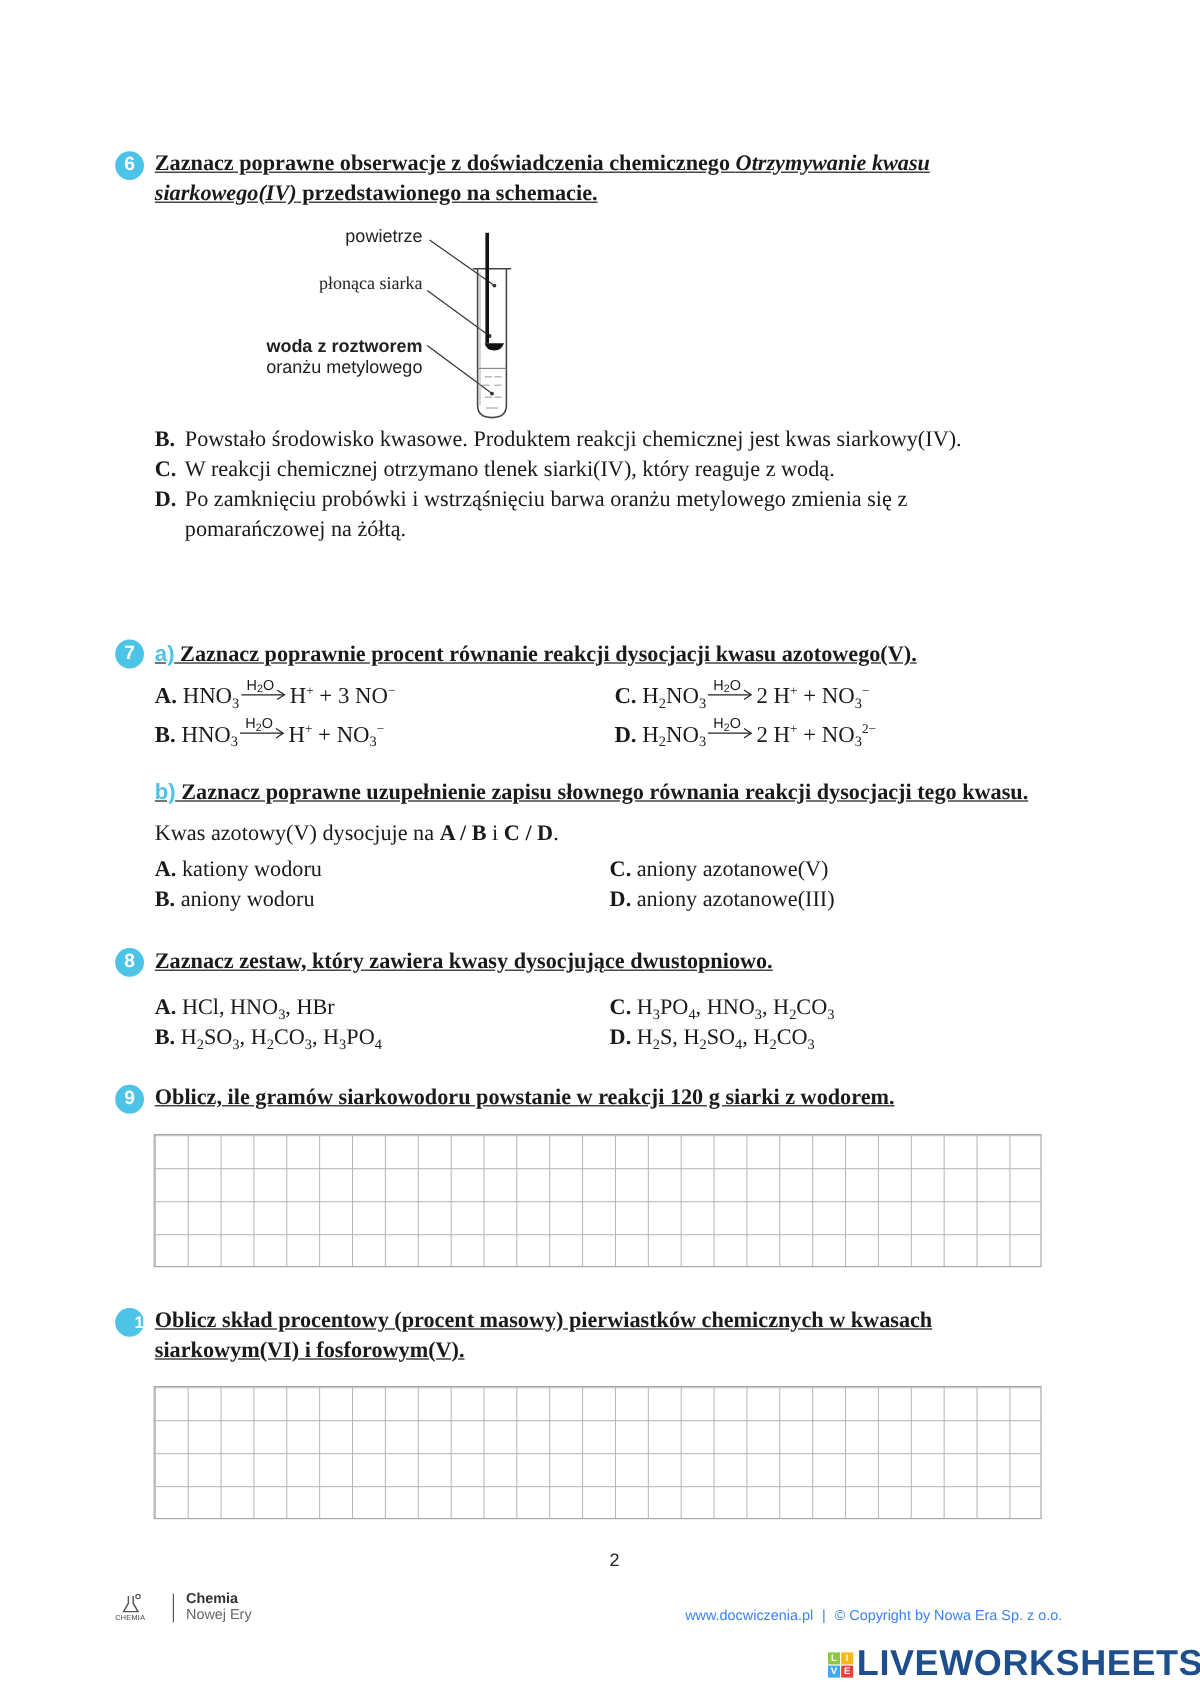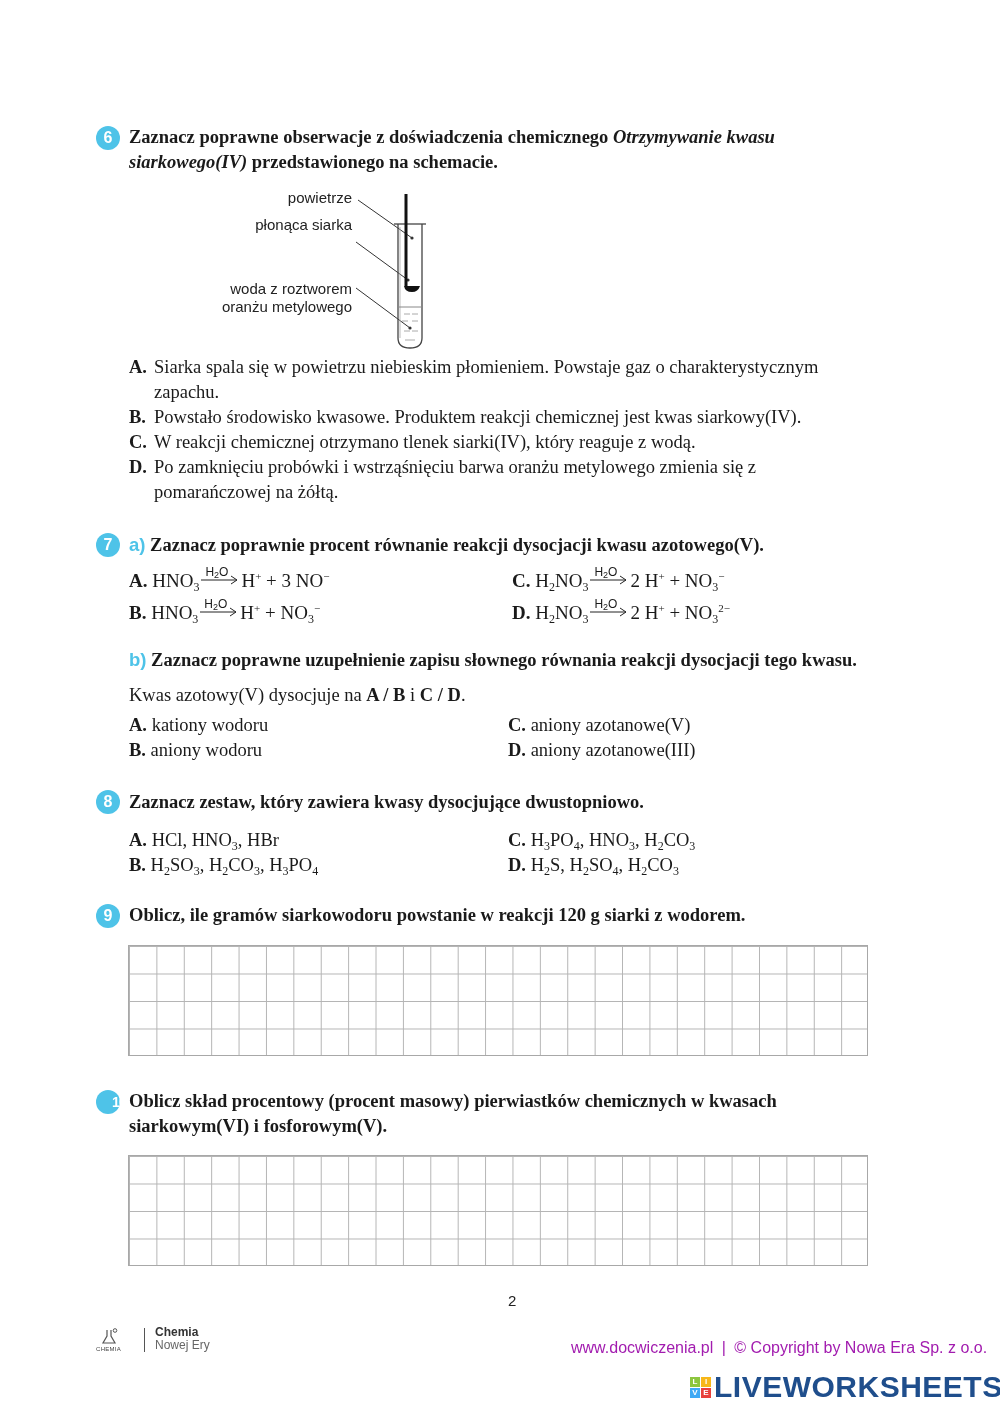--- a/index.html
+++ b/index.html
@@ -3,21 +3,21 @@
 <meta charset="utf-8">
 <style>
   * { box-sizing: border-box; margin: 0; padding: 0; }
   body { width: 1000px; height: 1414px; background: #ffffff; position: relative; overflow: hidden;
          font-family: "Liberation Serif", "DejaVu Serif", serif; color: #1a1a1a; }
   .abs { position: absolute; }
   .num-badge { position: absolute; width: 24px; height: 24px; border-radius: 50%; background: #4ec3e8;
                color: #fff; font-family: "Liberation Sans", sans-serif; font-weight: bold; font-size: 16px;
                text-align: center; line-height: 24px; }
   .num-badge.two { font-size: 14px; letter-spacing: -1px; }
-  .q-title { position: absolute; left: 129px; font-weight: bold; font-size: 18.5px; line-height: 25px; width: 745px; }
+  .q-title { position: absolute; left: 129px; font-weight: bold; font-size: 18.5px; line-height: 25px; width: 745px; text-decoration: underline; }
   .q-title i { font-weight: bold; font-style: italic; }
   .opt { position: absolute; font-size: 18.5px; line-height: 25px; }
   .opt b { font-weight: bold; }
   .opt-wrap { position: absolute; left: 129px; width: 745px; font-size: 18.5px; line-height: 25px; }
   .opt-wrap .line { padding-left: 25px; text-indent: -25px; }
   .opt-wrap b { display: inline-block; width: 25px; text-indent: 0; }
   .sub-label { color: #4ec3e8; font-family: "Liberation Sans", sans-serif; font-weight: bold; }
   .eq { position: absolute; font-size: 19px; line-height: 26px; white-space: nowrap; }
   .eq b { font-weight: bold; }
   sub { font-size: 12px; vertical-align: -4px; line-height: 0; }
@@ -41,22 +41,22 @@
 </head>
 <body>
 
 <div class="num-badge" style="left:96px;top:126px;">6</div>
 <div class="q-title" style="top:125px;">
   <span>Zaznacz poprawne obserwacje z doświadczenia chemicznego </span><i>Otrzymywanie kwasu siarkowego(IV)</i><span> przedstawionego na schemacie.</span>
 </div>
 
 <div>
   <div class="diagram-label" style="left:240px;top:189px;width:112px;">powietrze</div>
-  <div class="diagram-label" style="left:200px;top:216px;width:152px;">płonąca siarka</div>
-  <div class="diagram-label" style="left:180px;top:280px;width:172px;">woda z roztworem</div>
+  <div class="diagram-label" style="left:200px;top:228px;width:152px;font-family:Liberation Serif, serif;">płonąca siarka</div>
+  <div class="diagram-label" style="left:180px;top:280px;width:172px;font-weight:bold;">woda z roztworem</div>
   <div class="diagram-label" style="left:180px;top:298px;width:172px;">oranżu metylowego</div>
   <svg class="abs" style="left:350px;top:190px;" width="100" height="160" viewBox="0 0 100 160">
 
     <line x1="8" y1="10" x2="62" y2="48" stroke="#333" stroke-width="1"></line>
     <circle cx="62" cy="48" r="1.6" fill="#333"></circle>
     <line x1="6" y1="52" x2="58" y2="90" stroke="#333" stroke-width="1"></line>
     <circle cx="58" cy="90" r="1.6" fill="#333"></circle>
     <line x1="6" y1="98" x2="60" y2="138" stroke="#333" stroke-width="1"></line>
     <circle cx="60" cy="138" r="1.6" fill="#333"></circle>
 
@@ -72,21 +72,20 @@
     <line x1="54" y1="141" x2="60" y2="141" stroke="#aaa" stroke-width="1"></line>
     <line x1="62" y1="141" x2="68" y2="141" stroke="#aaa" stroke-width="1"></line>
     <line x1="55" y1="150" x2="65" y2="150" stroke="#aaa" stroke-width="1"></line>
 
     <line x1="56" y1="4" x2="56" y2="96" stroke="#111" stroke-width="3"></line>
     <path d="M54 96 L70 96 Q68 102 62 102 Q55 102 54 96 Z" fill="#111"></path>
   </svg>
 </div>
 
 <div class="opt-wrap" style="top:355px;">
-  <div class="line"><b>A.</b><span>Siarka spala się w powietrzu niebieskim płomieniem. Powstaje gaz o charakterystycznym zapachu.</span></div>
   <div class="line"><b>B.</b><span>Powstało środowisko kwasowe. Produktem reakcji chemicznej jest kwas siarkowy(IV).</span></div>
   <div class="line"><b>C.</b><span>W reakcji chemicznej otrzymano tlenek siarki(IV), który reaguje z wodą.</span></div>
   <div class="line"><b>D.</b><span>Po zamknięciu probówki i wstrząśnięciu barwa oranżu metylowego zmienia się z pomarańczowej na żółtą.</span></div>
 </div>
 
 <div class="num-badge" style="left:96px;top:533px;">7</div>
 <div class="q-title" style="top:532px;">
   <span class="sub-label">a)</span>
   <span>Zaznacz poprawnie procent równanie reakcji dysocjacji kwasu azotowego(V).</span>
 </div>
@@ -149,21 +148,21 @@
   <svg class="abs" style="left:100px;top:1328px;" width="20" height="18" viewBox="0 0 20 18">
     <path d="M7 2 L7 8 L3 15 L15 15 L11 8 L11 2" fill="none" stroke="#555" stroke-width="1.2"></path>
     <circle cx="15" cy="2.5" r="1.8" fill="none" stroke="#555" stroke-width="1"></circle>
   </svg>
   <div class="footer-text" style="left:96px;top:1346px;font-size:6px;letter-spacing:0.3px;">CHEMIA</div>
   <div class="abs" style="left:144px;top:1328px;width:1px;height:24px;background:#555;"></div>
   <div class="footer-text" style="left:155px;top:1326px;font-size:12px;font-weight:bold;color:#333;line-height:13px;">Chemia</div>
   <div class="footer-text" style="left:155px;top:1339px;font-size:12px;color:#666;line-height:13px;text-align:center;">Nowej Ery</div>
 </div>
 
-<div class="footer-text" style="left:571px;top:1339px;font-size:16px;color:#a21caf;white-space:nowrap;">
+<div class="footer-text" style="left:571px;top:1339px;font-size:12px;color:#3b82f6;white-space:nowrap;">
   <span>www.docwiczenia.pl</span>
   <span style="margin:0 4px;">|</span>
   <span>© Copyright by Nowa Era Sp. z o.o.</span>
 </div>
 
 <div class="lw-logo">
   <div class="lw-icon">
     <span style="background:#8dc63f;">L</span>
     <span style="background:#f7b718;">I</span>
     <span style="background:#3fa9f5;">V</span>

